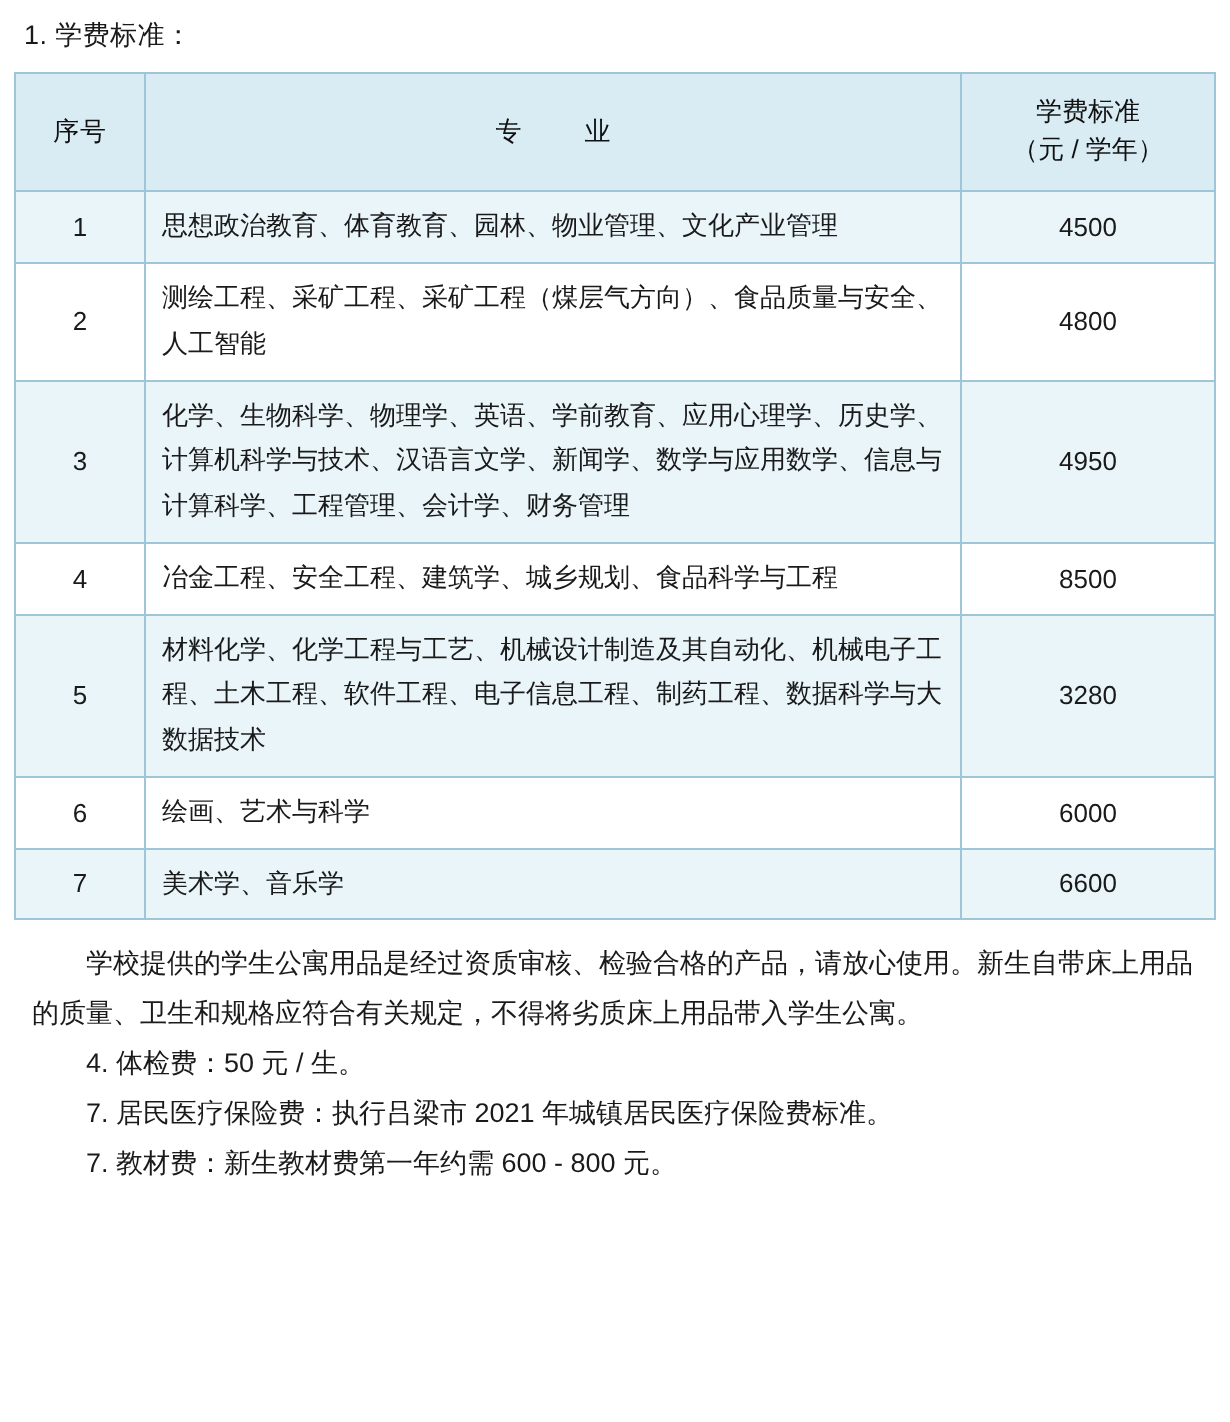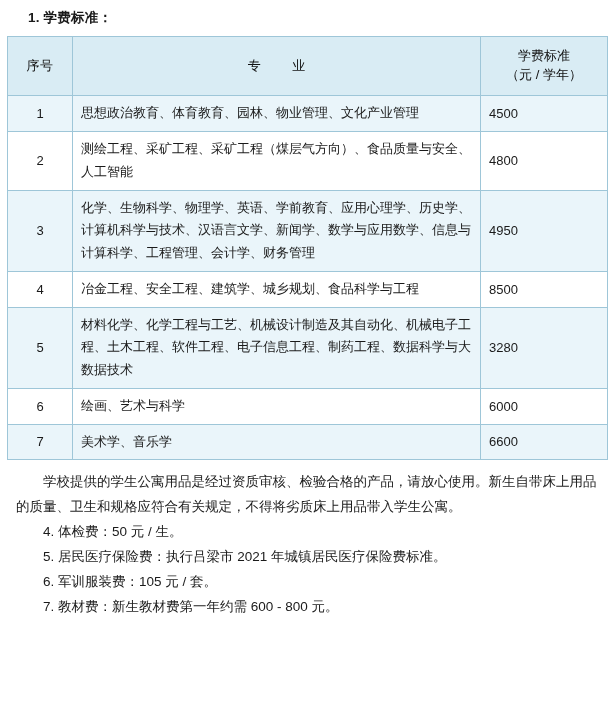--- a/index.html
+++ b/index.html
@@ -16,25 +16,24 @@
     overflow: hidden;
   }
   .page {
     width: 615px;
     height: 711px;
     position: relative;
     box-sizing: border-box;
     padding: 0;
   }
   .lead-line {
-    padding: 8px 0 8px 28px;
+    padding: 8px 0 8px 12px;
     font-size: 13.5px;
     line-height: 1.5;
     letter-spacing: 0.2px;
-    font-weight: bold;
   }
   table.fee-table {
     width: 601px;
     margin: 0 7px;
     border-collapse: collapse;
     table-layout: fixed;
     font-size: 13px;
     border-radius: 21px;
   }
   table.fee-table th,
@@ -65,21 +64,21 @@
     text-align: center;
     width: 48px;
   }
   td.c-major {
     text-align: left;
     line-height: 1.75;
     padding-left: 10px;
     padding-right: 8px;
   }
   td.c-fee {
-    text-align: left;
+    text-align: center;
     width: 110px;
     margin-left: 40px;
   }
   tbody tr.odd td { background: #eaf5fa; }
   tbody tr.even td { background: #ffffff; }
   .notes {
     padding: 10px 16px 0 16px;
     line-height: 1.85;
     font-size: 13.5px;
   }
@@ -143,18 +142,17 @@
         <td class="c-no">7</td>
         <td class="c-major">美术学、音乐学</td>
         <td class="c-fee">6600</td>
       </tr>
     </tbody>
   </table>
 
   <div class="notes">
     <p class="note">学校提供的学生公寓用品是经过资质审核、检验合格的产品，请放心使用。新生自带床上用品的质量、卫生和规格应符合有关规定，不得将劣质床上用品带入学生公寓。</p>
     <p class="note">4. 体检费：50 元 / 生。</p>
-    <p class="note">5. 居民医疗保险费：执行吕梁市 2021 年城镇居民医疗保险费标准。</p>
-    <p class="note">6. 军训服装费：105 元 / 套。</p>
+    <p class="note">7. 居民医疗保险费：执行吕梁市 2021 年城镇居民医疗保险费标准。</p>
     <p class="note">7. 教材费：新生教材费第一年约需 600 - 800 元。</p>
   </div>
 
 </div>
 
 </body></html>

